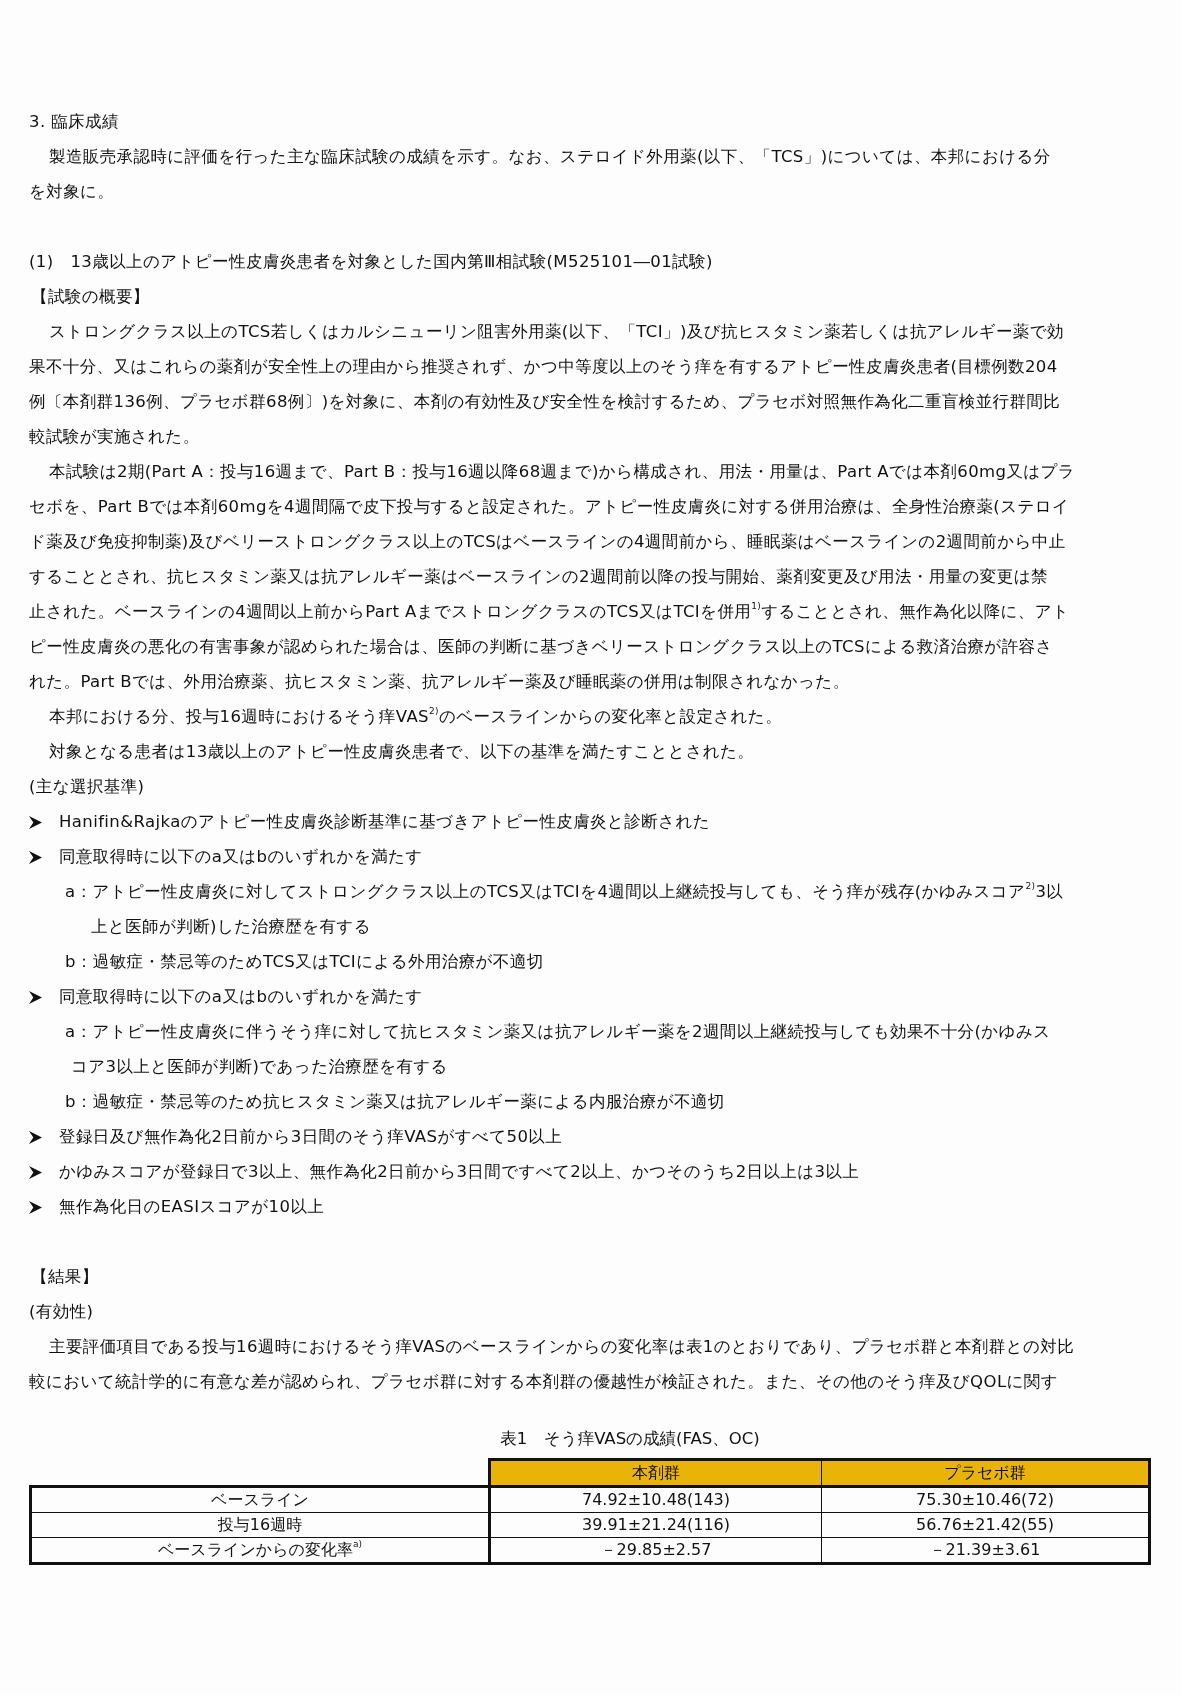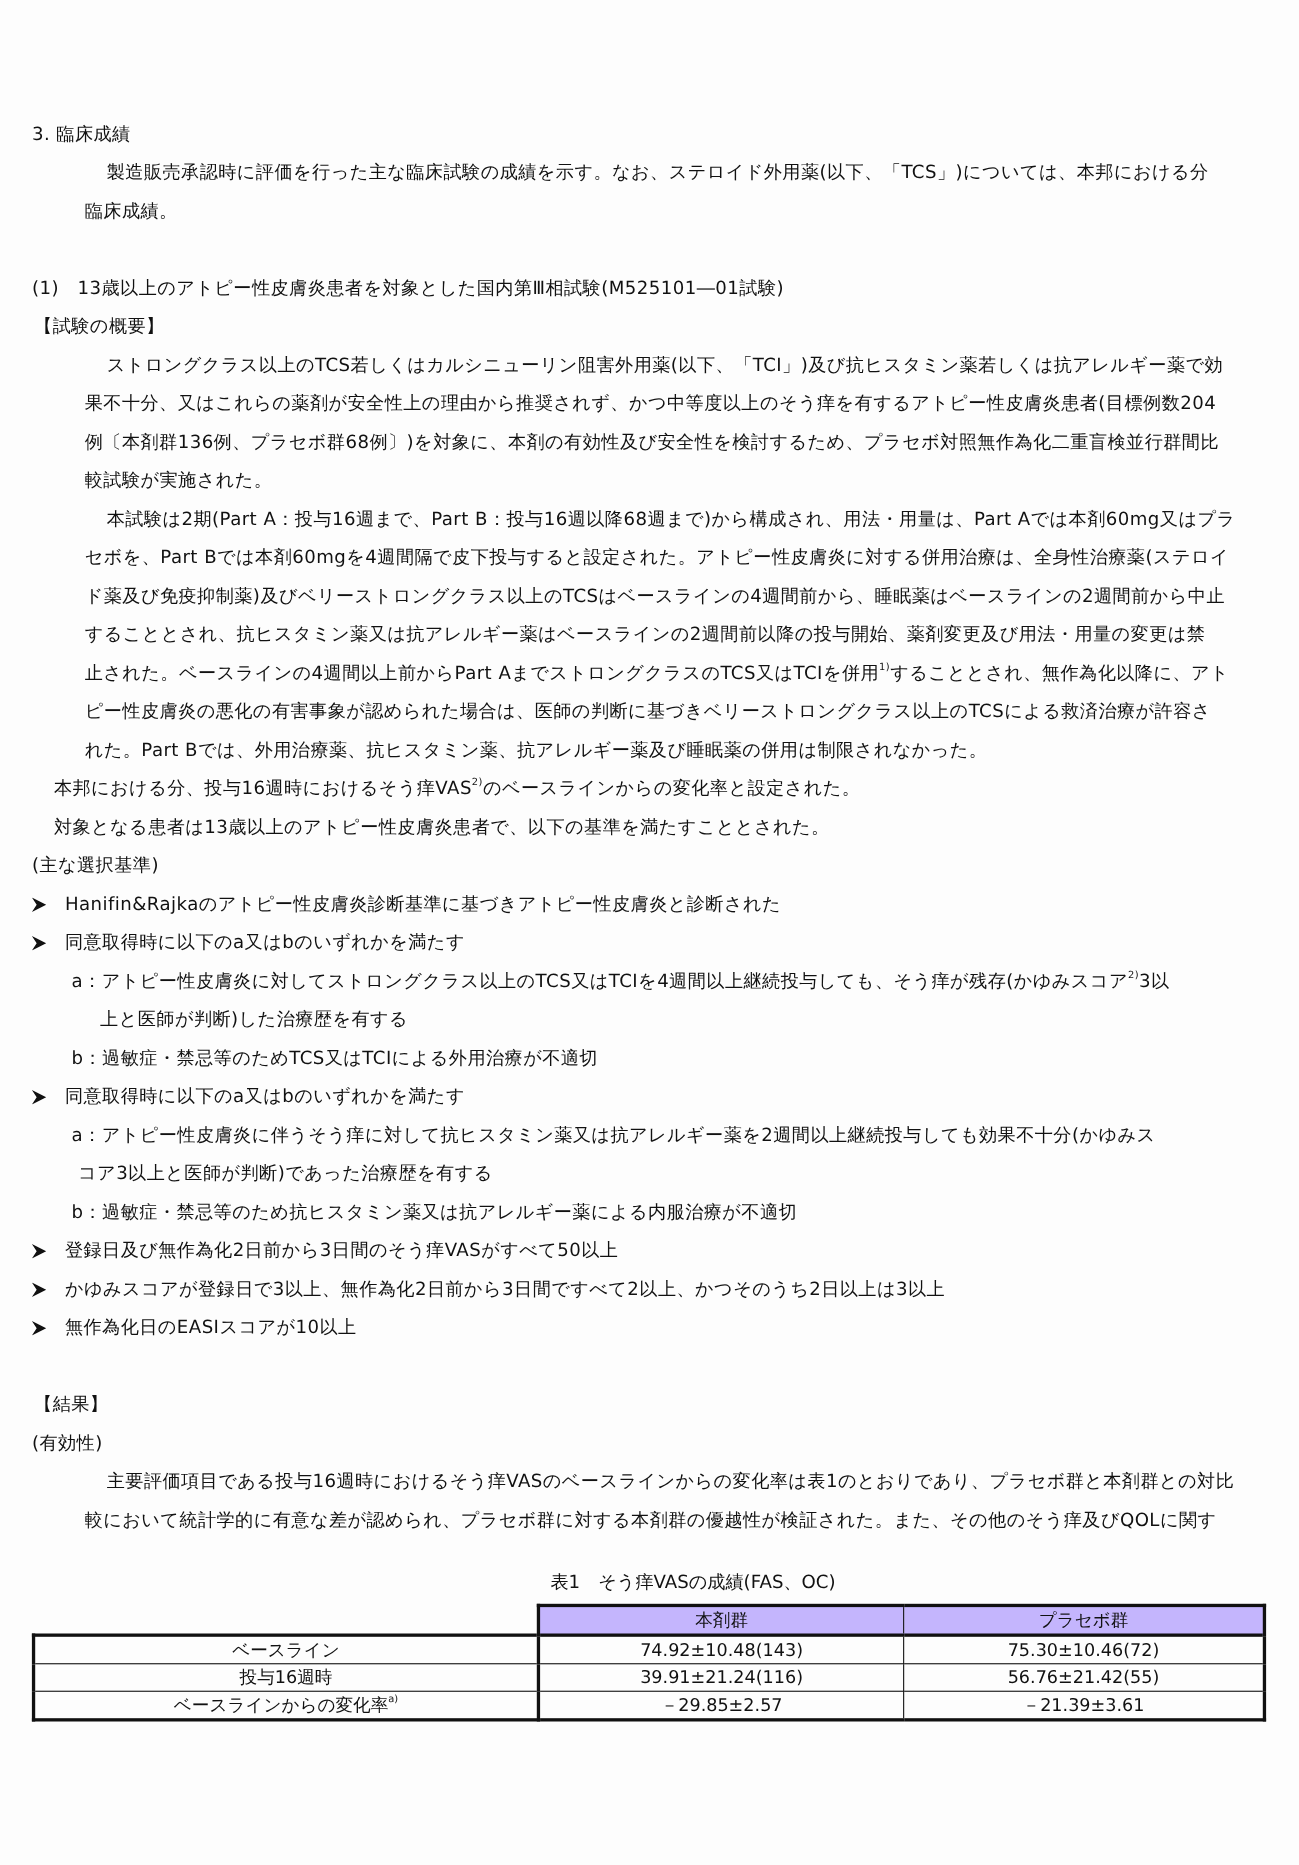--- a/index.html
+++ b/index.html
@@ -5,51 +5,51 @@
   html, body { margin: 0; padding: 0; background: #fdfdfd; }
   body {
     width: 1181px; height: 1695px; position: relative; overflow: hidden;
     font-family: "DejaVu Sans", "Liberation Sans", sans-serif;
     color: #111; font-size: 16.5px;
   }
   .page { position: absolute; left: 29px; top: 111px; width: 1122px; }
   .line { height: 35px; line-height: 22px; white-space: nowrap; letter-spacing: 0.4px; }
   .indent1 { padding-left: 20px; }
   .para { position: relative; }
-  .para .row { height: 35px; line-height: 22px; white-space: nowrap; letter-spacing: 0.4px; margin-left: 48px; }
+  .para .row { height: 35px; line-height: 22px; white-space: nowrap; letter-spacing: 0.4px; }
   .para .row.first { padding-left: 20px; }
   sup { font-size: 9px; vertical-align: 8px; line-height: 0; }
   .bullet { display: flex; align-items: flex-start; height: 35px; line-height: 22px; white-space: nowrap; letter-spacing: 0.4px; }
   .bullet .arrow { width: 30px; flex: none; display: flex; align-items: center; height: 22px; }
   .bullet .arrow svg { width: 13px; height: 13px; }
   .sub { padding-left: 36px; height: 35px; line-height: 22px; white-space: nowrap; letter-spacing: 0.4px; }
   .sub.cont { padding-left: 62px; }
   .gap { height: 35px; }
   .caption { text-align: center; height: 30px; line-height: 22px; padding-left: 80px; }
   table.t1 { border-collapse: collapse; width: 1122px; margin-left: 0; font-size: 16px; }
   table.t1 td, table.t1 th { font-weight: normal; text-align: center; height: 24px; padding: 0; line-height: 24px; }
-  table.t1 th.hdr { background: #c4b5fd; border: 1px solid #111; border-top: 3px solid #111; }
+  table.t1 th.hdr { background: #eab308; border: 1px solid #111; border-top: 3px solid #111; }
   table.t1 th.hdr.last { border-right: 3px solid #111; }
   table.t1 th.hdr.firstcol { border-left: 3px solid #111; }
   table.t1 th.blank { border: none; background: transparent; }
   table.t1 td { border: 1px solid #111; }
   table.t1 tr.r0 td { border-top: 3px solid #111; }
   table.t1 tr.rlast td { border-bottom: 3px solid #111; }
   table.t1 td.c0 { border-left: 3px solid #111; border-right: 3px solid #111; width: 456px; }
   table.t1 td.clast { border-right: 3px solid #111; margin-top: 48px; }
 </style>
 </head>
 <body>
 
 <div class="page">
 
   <div class="line">3. 臨床成績</div>
   <div class="para">
     <div class="row first">製造販売承認時に評価を行った主な臨床試験の成績を示す。なお、ステロイド外用薬(以下、「TCS」)については、本邦における分</div>
-    <div class="row">臨床成績。</div>
+    <div class="row">を対象に。</div>
   </div>
   <div class="gap"></div>
 
   <div class="line">(1)　13歳以上のアトピー性皮膚炎患者を対象とした国内第Ⅲ相試験(M525101―01試験)</div>
   <div class="line" style="padding-left:2px">【試験の概要】</div>
 
   <div class="para">
     <div class="row first">ストロングクラス以上のTCS若しくはカルシニューリン阻害外用薬(以下、「TCI」)及び抗ヒスタミン薬若しくは抗アレルギー薬で効</div>
     <div class="row">果不十分、又はこれらの薬剤が安全性上の理由から推奨されず、かつ中等度以上のそう痒を有するアトピー性皮膚炎患者(目標例数204</div>
     <div class="row">例〔本剤群136例、プラセボ群68例〕)を対象に、本剤の有効性及び安全性を検討するため、プラセボ対照無作為化二重盲検並行群間比</div>

